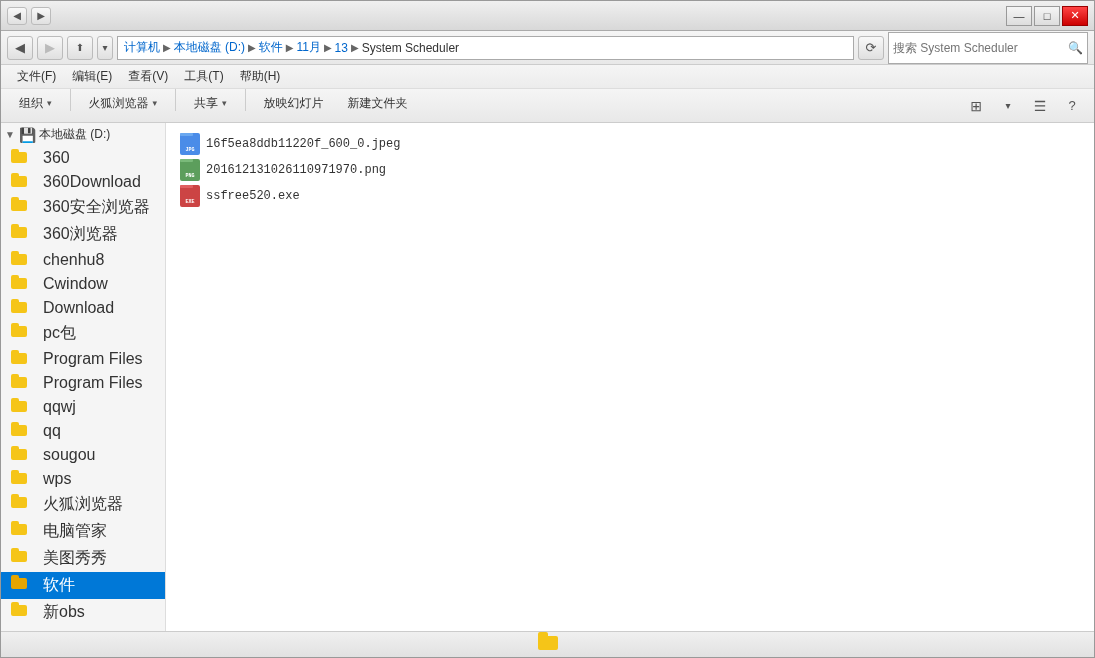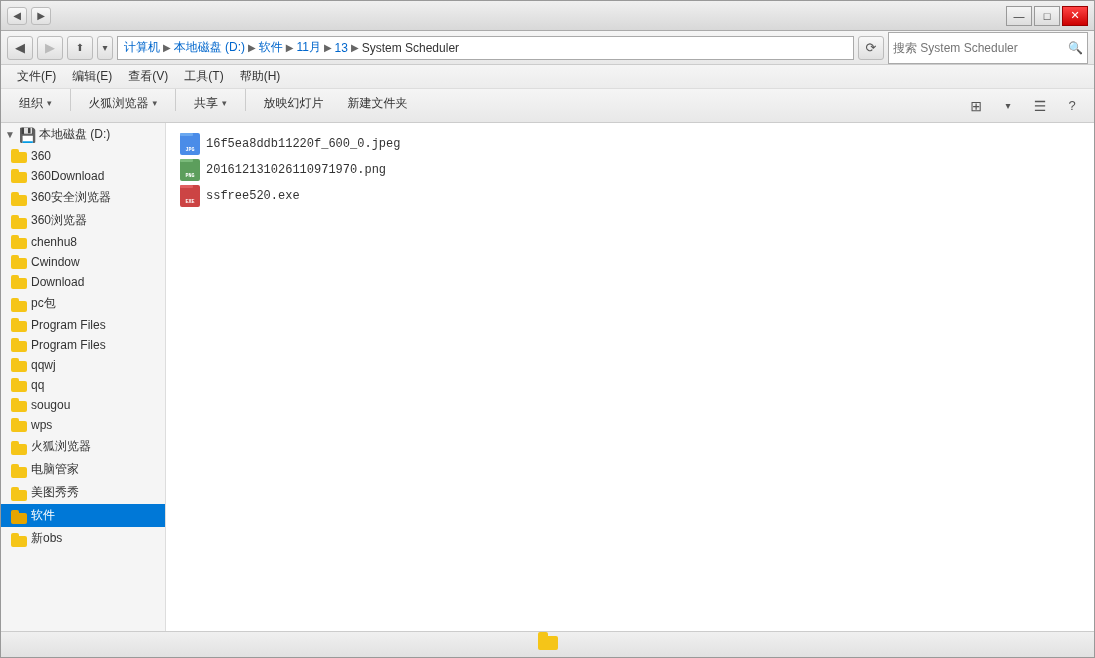--- a/index.html
+++ b/index.html
@@ -207,26 +207,26 @@
       border-right: 1px solid #ddd;
       overflow-y: auto;
       overflow-x: hidden;
     }
     .sidebar::-webkit-scrollbar { width: 8px; }
     .sidebar::-webkit-scrollbar-track { background: #f0f0f0; }
     .sidebar::-webkit-scrollbar-thumb { background: #c0c0c0; border: 1px solid #aaa; }
 
     .sidebar-item {
       display: flex;
-      align-items: flex-end;
+      align-items: flex-start;
       padding: 3px 6px 3px 10px;
       cursor: pointer;
-      font-size: 12px;
-      color: #333;
-      gap: 4px;
+      font-size: 16px;
+      color: #333;
+      gap: 16px;
     }
     .sidebar-item.active { background: #0078d7; color: #fff; }
     .folder-icon {
       width: 16px;
       height: 14px;
       display: inline-block;
       position: relative;
       flex-shrink: 0;
     }
     .folder-icon::before {

